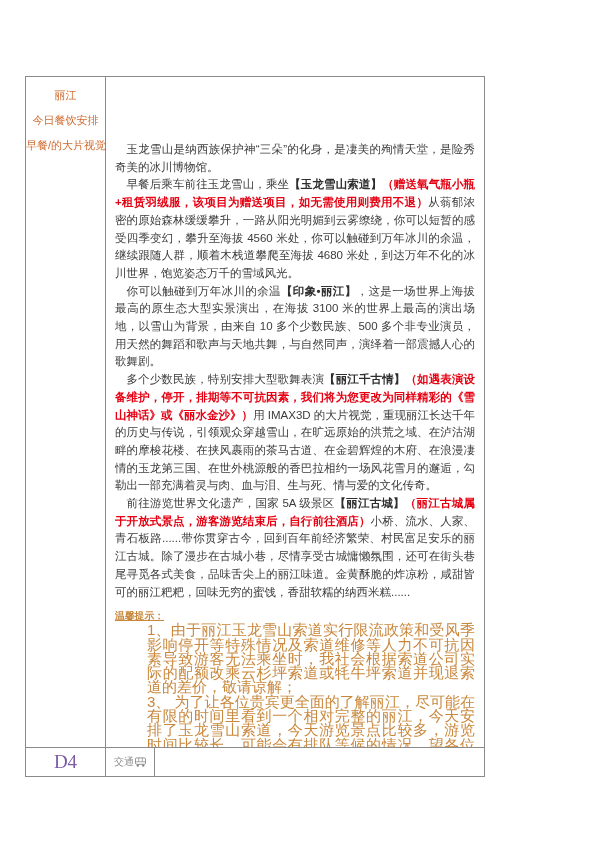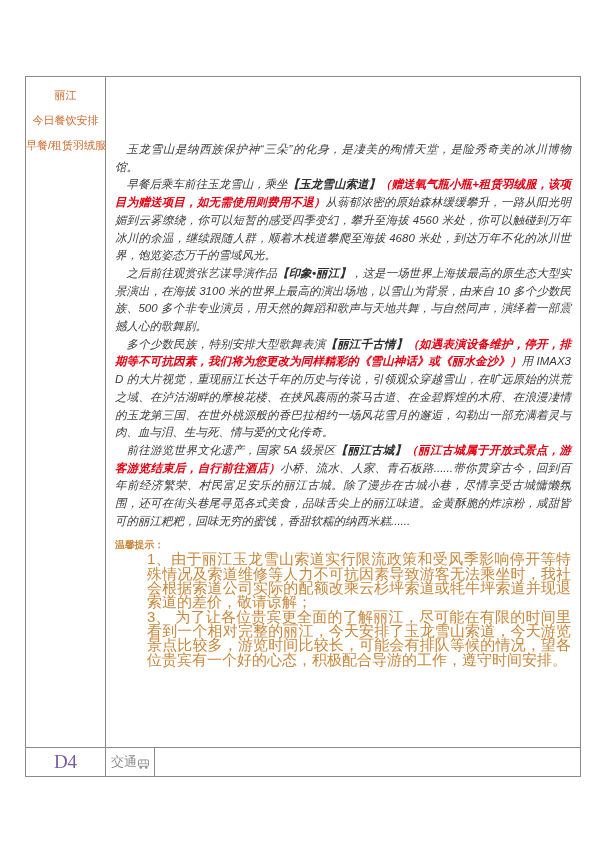--- a/index.html
+++ b/index.html
@@ -4,87 +4,87 @@
 <style>
   :root{
     --c-body:#3c3c3c; --c-bold:#2e2e2e; --c-red:#e60012;
     --c-orange-left:#d06a2e; --c-notes:#c9873b; --c-day:#7b5ba5;
     --c-route:#1c1c1c; --c-transport:#8b8b8b; --c-border:#8a8a8a;
   }
   html,body{margin:0;padding:0;}
   body{background:#ffffff;font-family:"Liberation Sans",sans-serif;}
   .page{position:relative;width:600px;height:848px;background:#ffffff;overflow:hidden;}
   .doc-table{
-    position:absolute;left:25px;top:76px;width:556px;
+    position:absolute;left:25px;top:76px;width:460px;
     border:1px solid var(--c-border);box-sizing:border-box;
     display:flex;flex-direction:column;background:#fff;
   }
   .row-main{display:flex;height:670px;}
   .cell-meal{
     width:80px;box-sizing:border-box;border-right:1px solid var(--c-border);
     padding-top:6px;text-align:center;flex:none;
   }
   .meal-line{
     color:var(--c-orange-left);font-size:11px;line-height:25px;white-space:nowrap;
   }
   .cell-content{
     flex:1;box-sizing:border-box;padding:64px 9px 0 9px;overflow:hidden;
   }
   p.para{
     margin:0;font-size:11.5px;line-height:17.7px;text-align:justify;
     color:var(--c-body);word-break:break-all;
   }
-  p.para.indent{text-indent:1em;font-style:italic;}
+  p.para.indent{text-indent:1em;}
   .seg-normal{color:var(--c-body);}
   .seg-bold{color:var(--c-bold);font-weight:bold;}
   .seg-red{color:var(--c-red);font-weight:bold;}
   .notes-title{
     margin-top:7px;color:var(--c-notes);font-weight:bold;
-    font-size:9.8px;line-height:15px;
+    font-size:9.8px;line-height:15px;text-decoration:underline;
   }
   .note-line{
     color:var(--c-notes);font-size:15px;line-height:14.3px;
     text-align:justify;word-break:break-all;margin-left:32px;
   }
   .row-footer{
     display:flex;height:28px;border-top:1px solid var(--c-border);align-items:stretch;text-align:right;
   }
   .cell-day{
     width:80px;flex:none;box-sizing:border-box;border-right:1px solid var(--c-border);
     display:flex;align-items:center;justify-content:center;
     font-family:"Liberation Serif",serif;font-size:19px;color:var(--c-day);
   }
   .cell-transport{
     width:49px;flex:none;box-sizing:border-box;border-right:1px solid var(--c-border);
     display:flex;align-items:center;justify-content:center;gap:1px;
-    font-size:13px;color:var(--c-transport);
+    font-size:10px;color:var(--c-transport);
   }
   .bus-icon{display:inline-block;width:11px;height:10px;vertical-align:middle;}
   .cell-route{
     flex:1;display:flex;align-items:center;padding-left:10px;
     font-size:12px;font-weight:bold;color:var(--c-route);white-space:nowrap;overflow:hidden;margin-top:44px;
   }
 </style>
 </head>
 <body>
 
 <div class="page">
   <div class="doc-table">
 
     <div class="row-main">
       <div class="cell-meal">
           <div class="meal-line">丽江</div>
           <div class="meal-line">今日餐饮安排</div>
-          <div class="meal-line">早餐/租赁羽绒服</div>
+          <div class="meal-line">早餐/的大片视觉</div>
         </div>
       <div class="cell-content">
         <div>
             <p class="para indent"><span class="seg-normal">玉龙雪山是纳西族保护神“三朵”的化身，是凄美的殉情天堂，是险秀奇美的冰川博物馆。</span></p>
             <p class="para indent"><span class="seg-normal">早餐后乘车前往玉龙雪山，乘坐</span><span class="seg-bold">【玉龙雪山索道】</span><span class="seg-red">（赠送氧气瓶小瓶+租赁羽绒服，该项目为赠送项目，如无需使用则费用不退）</span><span class="seg-normal">从蓊郁浓密的原始森林缓缓攀升，一路从阳光明媚到云雾缭绕，你可以短暂的感受四季变幻，攀升至海拔 4560 米处，你可以触碰到万年冰川的余温，继续跟随人群，顺着木栈道攀爬至海拔 4680 米处，到达万年不化的冰川世界，饱览姿态万千的雪域风光。</span></p>
-            <p class="para indent"><span class="seg-normal">之后前往观赏张艺谋导演作品</span><span class="seg-bold">【印象•丽江】</span><span class="seg-normal">，这是一场世界上海拔最高的原生态大型实景演出，在海拔 3100 米的世界上最高的演出场地，以雪山为背景，由来自 10 多个少数民族、500 多个非专业演员，用天然的舞蹈和歌声与天地共舞，与自然同声，演绎着一部震撼人心的歌舞剧。</span></p>
+            <p class="para indent"><span class="seg-normal">你可以触碰到万年冰川的余温</span><span class="seg-bold">【印象•丽江】</span><span class="seg-normal">，这是一场世界上海拔最高的原生态大型实景演出，在海拔 3100 米的世界上最高的演出场地，以雪山为背景，由来自 10 多个少数民族、500 多个非专业演员，用天然的舞蹈和歌声与天地共舞，与自然同声，演绎着一部震撼人心的歌舞剧。</span></p>
             <p class="para indent"><span class="seg-normal">多个少数民族，特别安排大型歌舞表演</span><span class="seg-bold">【丽江千古情】</span><span class="seg-red">（如遇表演设备维护，停开，排期等不可抗因素，我们将为您更改为同样精彩的《雪山神话》或《丽水金沙》）</span><span class="seg-normal">用 IMAX3D 的大片视觉，重现丽江长达千年的历史与传说，引领观众穿越雪山，在旷远原始的洪荒之域、在泸沽湖畔的摩梭花楼、在挟风裹雨的茶马古道、在金碧辉煌的木府、在浪漫凄情的玉龙第三国、在世外桃源般的香巴拉相约一场风花雪月的邂逅，勾勒出一部充满着灵与肉、血与泪、生与死、情与爱的文化传奇。</span></p>
             <p class="para indent"><span class="seg-normal">前往游览世界文化遗产，国家 5A 级景区</span><span class="seg-bold">【丽江古城】</span><span class="seg-red">（丽江古城属于开放式景点，游客游览结束后，自行前往酒店）</span><span class="seg-normal">小桥、流水、人家、青石板路......带你贯穿古今，回到百年前经济繁荣、村民富足安乐的丽江古城。除了漫步在古城小巷，尽情享受古城慵懒氛围，还可在街头巷尾寻觅各式美食，品味舌尖上的丽江味道。金黄酥脆的炸凉粉，咸甜皆可的丽江粑粑，回味无穷的蜜饯，香甜软糯的纳西米糕......</span></p>
           </div>
         <div class="notes-title">温馨提示：</div>
         <div>
             <div class="note-line">1、由于丽江玉龙雪山索道实行限流政策和受风季影响停开等特殊情况及索道维修等人力不可抗因素导致游客无法乘坐时，我社会根据索道公司实际的配额改乘云杉坪索道或牦牛坪索道并现退索道的差价，敬请谅解；</div>
             <div class="note-line">3、 为了让各位贵宾更全面的了解丽江，尽可能在有限的时间里看到一个相对完整的丽江，今天安排了玉龙雪山索道，今天游览景点比较多，游览时间比较长，可能会有排队等候的情况，望各位贵宾有一个好的心态，积极配合导游的工作，遵守时间安排。</div>
           </div>
       </div>
     </div>

